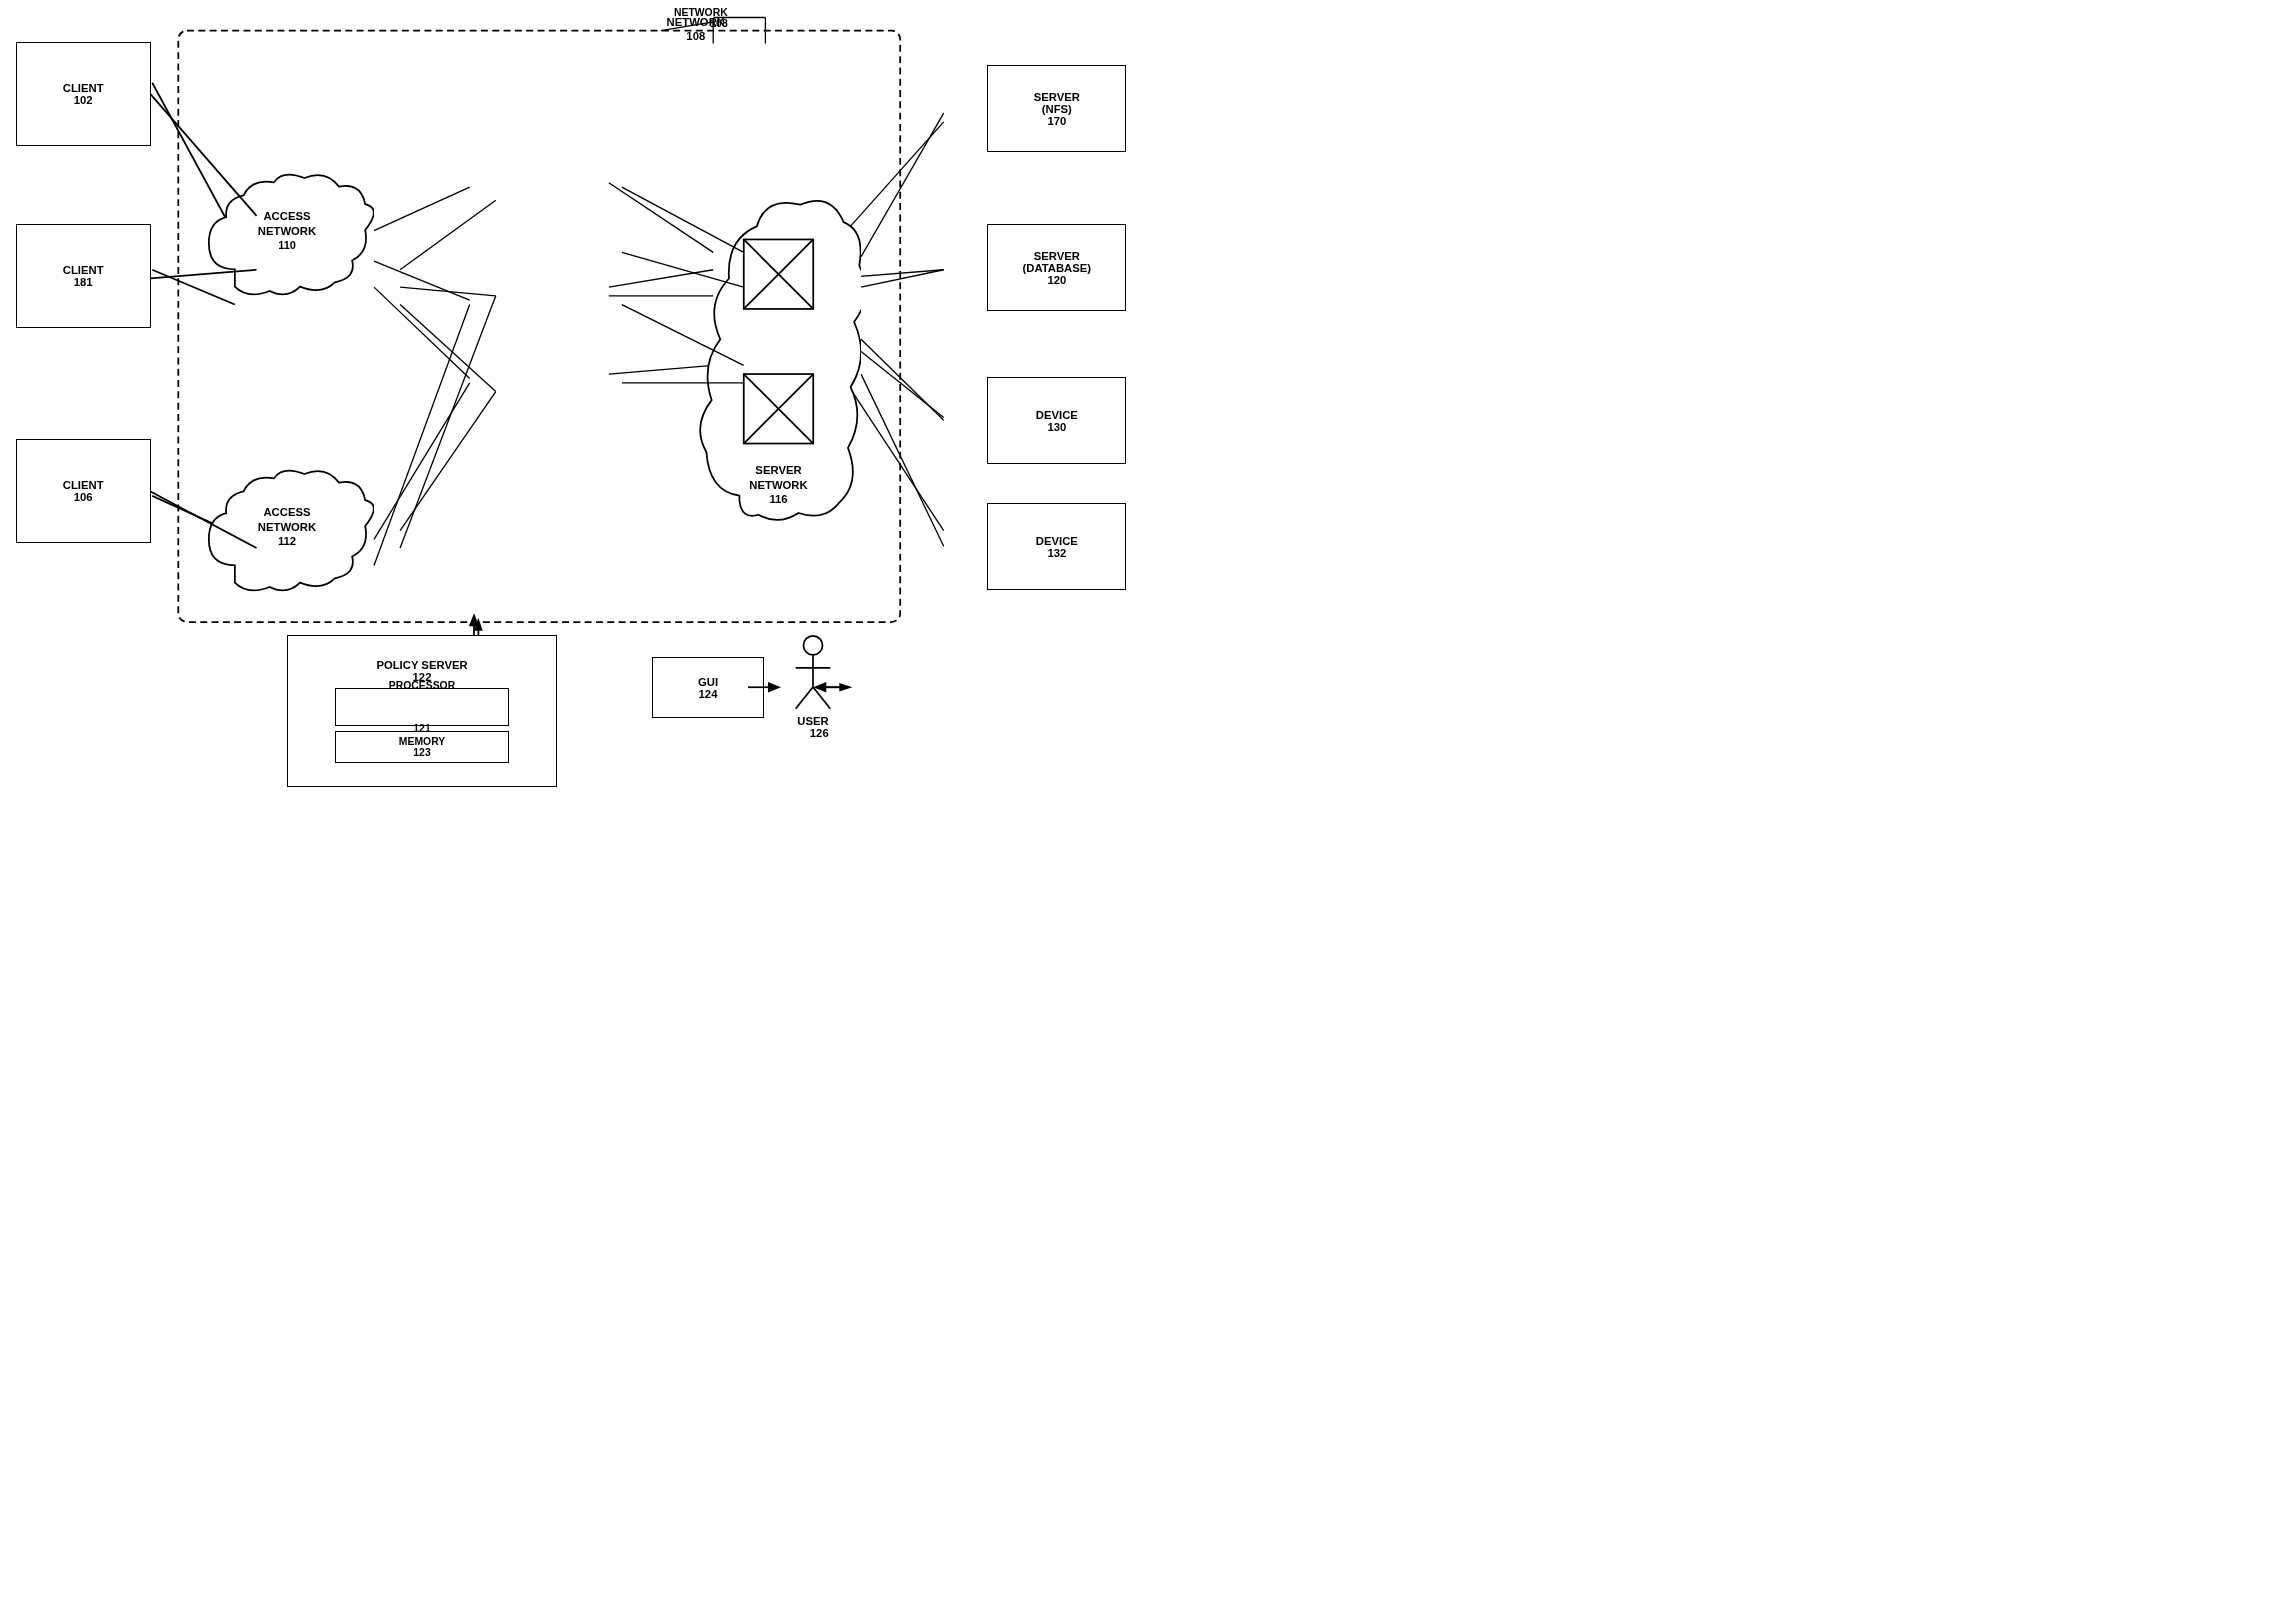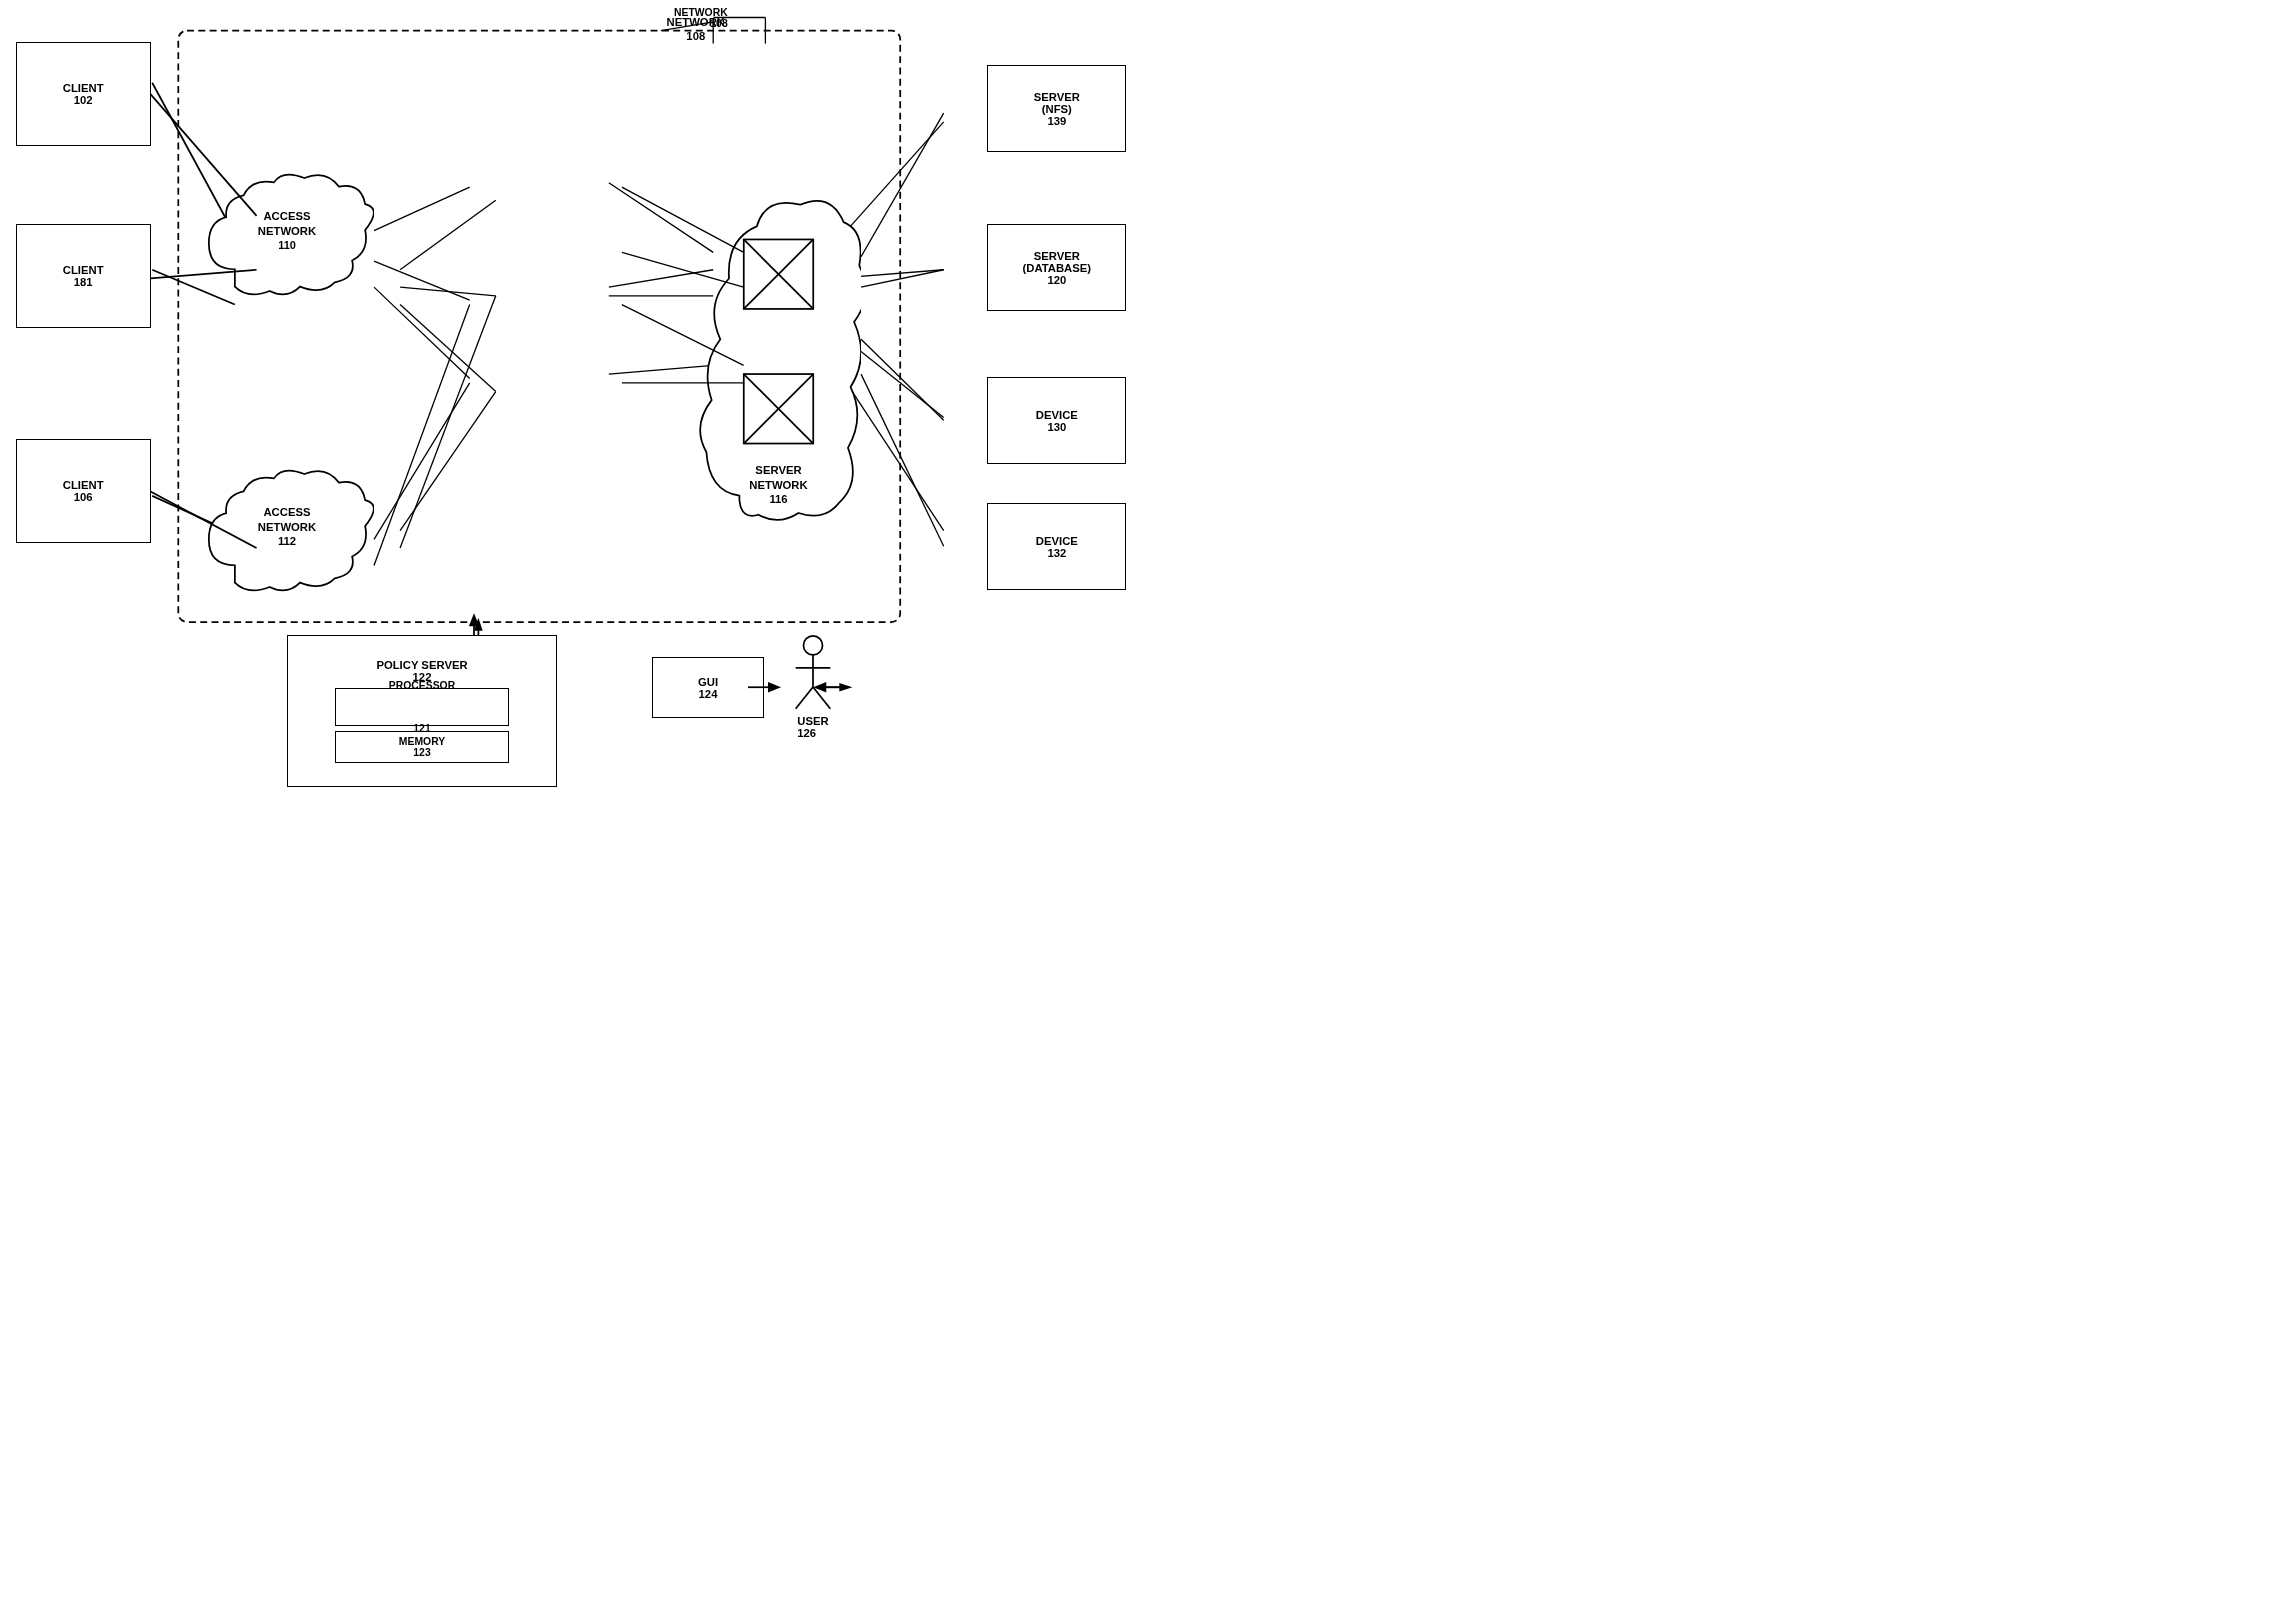--- a/index.html
+++ b/index.html
@@ -123,21 +123,21 @@
     <span>181</span>
   </div>
 
   <div class="box" style="left:15.7px; top:439px; width:135px; height:104px;">
     <span>CLIENT</span>
     <span>106</span>
   </div>
 
   <div class="box" style="right:15.7px; top:65px; width:139px; height:87px;">
     <span>SERVER<br>(NFS)</span>
-    <span>139</span>
+    <span>170</span>
   </div>
 
   <div class="box" style="right:15.7px; top:224px; width:139px; height:87px;">
     <span>SERVER<br>(DATABASE)</span>
     <span>120</span>
   </div>
 
   <div class="box" style="right:15.7px; top:377px; width:139px; height:87px;">
     <span>DEVICE</span>
     <span>130</span>
@@ -214,21 +214,21 @@
 
       <circle cx="30" cy="12" r="11" fill="none" stroke="#000" stroke-width="2"></circle>
 
       <line x1="30" y1="23" x2="30" y2="60" stroke="#000" stroke-width="2"></line>
 
       <line x1="10" y1="38" x2="50" y2="38" stroke="#000" stroke-width="2"></line>
 
       <line x1="30" y1="60" x2="10" y2="85" stroke="#000" stroke-width="2"></line>
       <line x1="30" y1="60" x2="50" y2="85" stroke="#000" stroke-width="2"></line>
     </svg>
-    <div style="font-size:11.3px; font-weight:bold; text-align:left; margin-top:1.7px;">
+    <div style="font-size:11.3px; font-weight:bold; text-align:right; margin-top:1.7px;">
       <span>USER</span><br>
       <span>126</span>
     </div>
   </div>
 
   <svg width="1142" height="810" viewBox="0 0 1313 931" xmlns="http://www.w3.org/2000/svg" style="position:absolute;top:0;left:0;pointer-events:none;">
 
     <line x1="173" y1="108" x2="295" y2="248" stroke="#000" stroke-width="2"></line>
 
     <line x1="173" y1="320" x2="295" y2="310" stroke="#000" stroke-width="2"></line>

